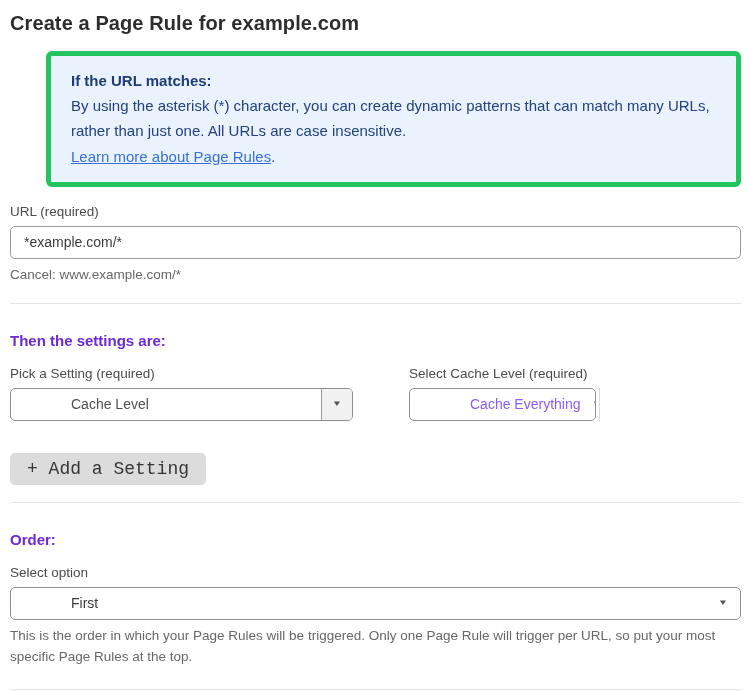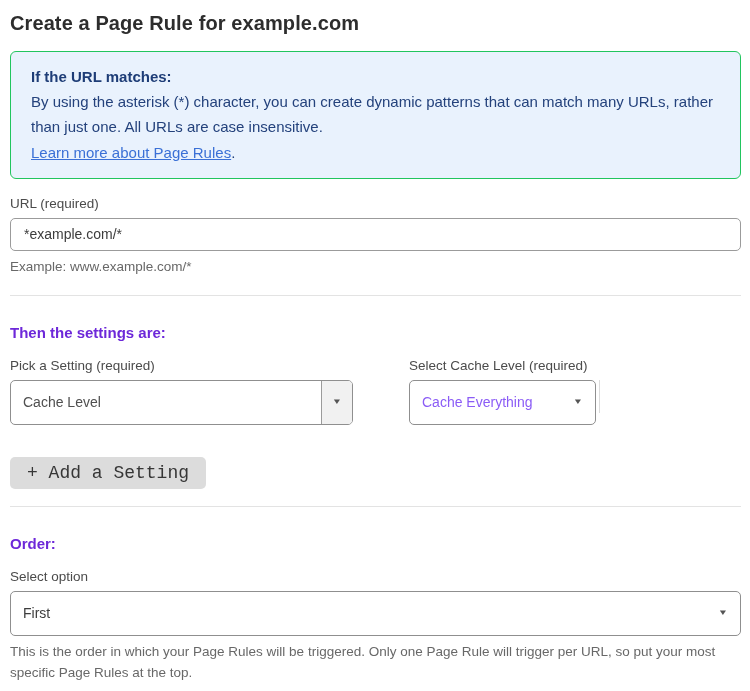--- a/index.html
+++ b/index.html
@@ -15,26 +15,27 @@
   .page-title {
     font-size: 20px;
     font-weight: bold;
     color: #2d2d2d;
     margin-top: 2px;
     letter-spacing: 0.1px;
   }
   .info-box {
     margin-top: 16px;
     background: #e9f2fd;
-    border: 1px solid #22c55e;
+    border: 5px solid #22c55e;
     border-radius: 6px;
     padding: 12px 20px 13px 20px;
     color: #24427c;
     font-size: 15px;
     line-height: 1.68;
+    margin-left: 36px;
   }
   .info-box .info-heading {
     font-weight: bold;
     color: #1e3d77;
   }
   .info-box a.info-link {
     color: #3a70d6;
     text-decoration: underline;
     cursor: pointer;
   }
@@ -80,28 +81,29 @@
   .settings-row {
     display: flex;
     align-items: flex-start;
     gap: 37px;
   }
   .settings-col-1 { width: 343px; margin-right: 19px; }
   .settings-col-2 { width: 191px; }
   .select-box {
     display: flex;
     align-items: center;
-    height: 45px;
+    height: 33px;
     border: 1px solid #8f8f8f;
     border-radius: 5px;
     background: #fff;
     font-size: 14px;
     color: #4f4f4f;
     cursor: pointer;
     overflow: hidden;
+    padding-left: 48px;
   }
   .select-box .select-value {
     flex: 1;
     padding: 0 12px;
     white-space: nowrap;
   }
   .select-box .arrow-section {
     width: 31px;
     align-self: stretch;
     display: flex;
@@ -179,21 +181,21 @@
 <h1 class="page-title">Create a Page Rule for example.com</h1>
 
 <div class="info-box">
   <div class="info-heading">If the URL matches:</div>
   <div class="info-body">By using the asterisk (*) character, you can create dynamic patterns that can match many URLs, rather than just one. All URLs are case insensitive.</div>
   <div><a class="info-link">Learn more about Page Rules</a><span>.</span></div>
 </div>
 
 <div class="field-label">URL (required)</div>
 <input type="text" class="text-input" value="*example.com/*" style="">
-<div class="helper-text">Example: www.example.com/*</div>
+<div class="helper-text">Cancel: www.example.com/*</div>
 
 <hr class="divider divider-1">
 
 <h2 class="section-heading">Then the settings are:</h2>
 
 <div class="settings-row">
   <div class="settings-col-1">
     <div class="field-label">Pick a Setting (required)</div>
     <div class="select-box" role="combobox">
       <span class="select-value">Cache Level</span>

